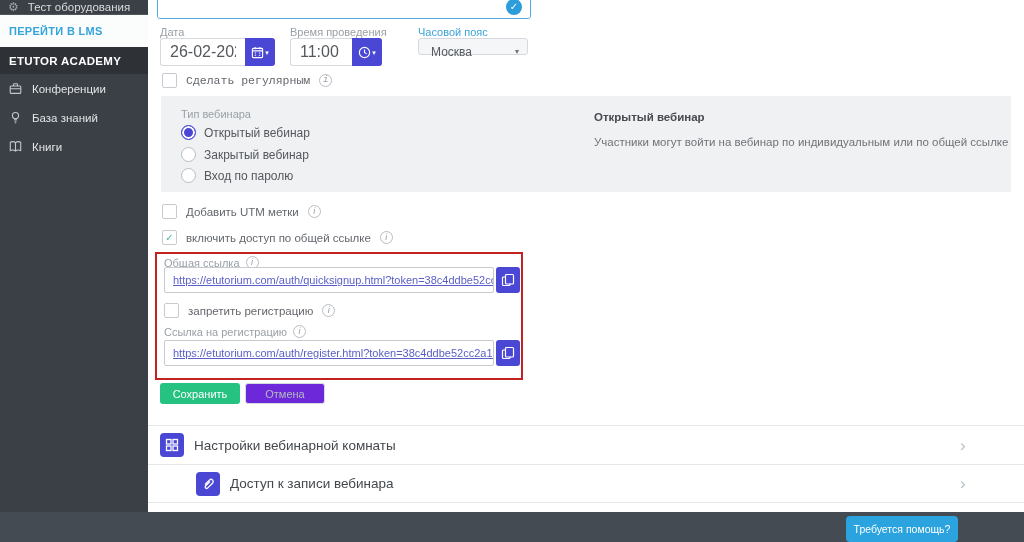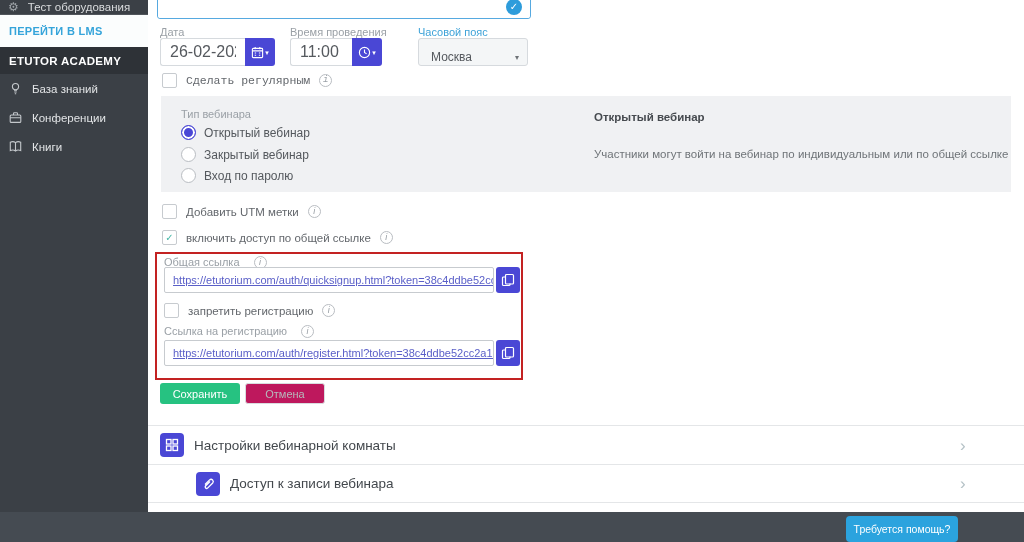--- a/index.html
+++ b/index.html
@@ -35,55 +35,55 @@
 
   .fld-label { position:absolute; font-size:11px; color:#9aa0a6; }
   .fld-label.blue { color:#3da2d8; }
   .igroup { position:absolute; top:38px; display:flex; }
   .igroup input { height:28px; border:1px solid #d6dade; border-right:none; border-radius:3px 0 0 3px;
                   padding:0 9px; font-size:16px; color:#55595e; font-family:inherit; outline:none; }
   .ibtn { height:28px; width:30px; background:#4a47d5; border:none; border-radius:0 3px 3px 0;
           display:flex; align-items:center; justify-content:center; gap:1px; cursor:pointer; }
   .ibtn svg { width:13px; height:13px; stroke:#fff; fill:none; stroke-width:1.2; }
   .ibtn .caret { color:#fff; font-size:7px; line-height:1; }
-  .tz-select { position:absolute; left:270px; top:38px; width:110px; height:28px; background:#f4f6f7;
+  .tz-select { position:absolute; left:270px; top:38px; width:110px; height:17px; background:#f4f6f7;
                border:1px solid #d6dade; border-radius:3px; display:flex; align-items:center;
                justify-content:space-between; padding:10px 8px 0 12px; font-size:12px; color:#55595e; cursor:pointer; }
   .tz-select .caret { font-size:8px; color:#6e7377; }
 
   .cb-row { position:absolute; display:flex; align-items:center; gap:9px; cursor:pointer; }
   .cb { width:15px; height:15px; border:1px solid #c7cbcf; border-radius:2px; background:#fff;
         display:flex; align-items:center; justify-content:center; font-size:10px; color:#45b8a7; }
   .cb-label { font-size:11.5px; color:#63676c; }
   .info { width:13px; height:13px; border:1px solid #b9bdc2; border-radius:50%; color:#9aa0a6;
           font-size:9px; font-style:italic; line-height:11px; text-align:center; display:inline-block; }
 
   .type-panel { position:absolute; left:13px; top:96px; width:850px; height:96px; background:#f0f1f3; }
   .tp-label { position:absolute; left:20px; top:12px; font-size:11px; color:#9aa0a6; }
   .radio-row { position:absolute; left:20px; display:flex; align-items:center; gap:8px; cursor:pointer; }
   .radio { width:15px; height:15px; border-radius:50%; border:1px solid #b9bdc2; background:#fff; }
   .radio.sel { background:#4a47d5; border:1px solid #4a47d5; box-shadow:inset 0 0 0 2px #fff; }
   .radio-label { font-size:12px; color:#54585d; }
   .tp-desc-title { position:absolute; left:433px; top:15px; font-size:11.5px; font-weight:bold; color:#464a4f; }
-  .tp-desc-text { position:absolute; left:433px; top:52px; font-size:11.5px; color:#6f7478; }
+  .tp-desc-text { position:absolute; left:433px; top:40px; font-size:11.5px; color:#6f7478; }
 
   .redbox { position:absolute; left:7px; top:252px; width:368px; height:128px; border:2px solid #c32222; }
-  .rb-label { position:absolute; left:7px; display:flex; align-items:flex-start; gap:14px;
+  .rb-label { position:absolute; left:7px; display:flex; align-items:center; gap:6px;
               font-size:11px; color:#9aa0a6; }
   .url-row { position:absolute; left:7px; display:flex; gap:2px; }
   .url-field { width:330px; height:26px; border:1px solid #c7cbcf; border-radius:2px; background:#fff;
                padding:0 8px; display:flex; align-items:center; overflow:hidden; }
   .url-field span { font-size:11px; color:#5a5fc8; text-decoration:underline; white-space:nowrap; }
   .copy-btn { width:24px; height:26px; background:#4a47d5; border:none; border-radius:3px;
               display:flex; align-items:center; justify-content:center; cursor:pointer; }
   .copy-btn svg { width:14px; height:14px; stroke:#fff; fill:none; stroke-width:1.2; }
 
   .save-btn { position:absolute; left:12px; top:383px; width:80px; height:21px; background:#26c281;
               border:none; border-radius:3px; color:#fff; font-size:11px; font-family:inherit; cursor:pointer; }
-  .cancel-btn { position:absolute; left:97px; top:383px; width:80px; height:21px; background:#be185d;
+  .cancel-btn { position:absolute; left:97px; top:383px; width:80px; height:21px; background:#6d28d9;
                 border:1px solid #d9dcdf; border-radius:3px; color:#b6babd; font-size:11px; font-family:inherit; cursor:pointer; }
 
   .sections { position:absolute; left:0; top:425px; width:876px; }
   .section-row { display:flex; align-items:center; height:39px; border-top:1px solid #e4e6e8;
                  padding-left:12px; cursor:pointer; position:relative; }
   .section-row:last-child { border-bottom:1px solid #e4e6e8;padding-left:48px; }
   .sec-icon { width:24px; height:24px; background:#4a47d5; border-radius:4px;
               display:flex; align-items:center; justify-content:center; margin-right:10px; }
   .sec-icon svg { width:14px; height:14px; stroke:#fff; fill:none; stroke-width:1.3; }
   .sec-label { font-size:13.5px; color:#43484d; }
@@ -100,31 +100,31 @@
       <span>Тест оборудования</span>
     </div>
     <div class="sb-lms">
       <span>ПЕРЕЙТИ В LMS</span>
     </div>
     <div class="sb-header">
       <span>ETUTOR ACADEMY</span>
     </div>
     <div class="sb-item">
       <svg viewBox="0 0 13 13">
+        <rect x="1.2" y="4" width="10.6" height="7.4" rx="1"></rect>
+          <path d="M4.5 4 V2.6 a0.8 0.8 0 0 1 0.8 -0.8 h2.4 a0.8 0.8 0 0 1 0.8 0.8 V4 M1.2 6.8 h10.6"></path>
+      </svg>
+      <span>Конференции</span>
+    </div>
+    <div class="sb-item">
+      <svg viewBox="0 0 13 13">
         <circle cx="6.5" cy="4.6" r="3.1"></circle>
           <path d="M5 8.2 h3 M5.3 10 h2.4 M5.8 11.7 h1.4"></path>
       </svg>
       <span>База знаний</span>
-    </div>
-    <div class="sb-item">
-      <svg viewBox="0 0 13 13">
-        <rect x="1.2" y="4" width="10.6" height="7.4" rx="1"></rect>
-          <path d="M4.5 4 V2.6 a0.8 0.8 0 0 1 0.8 -0.8 h2.4 a0.8 0.8 0 0 1 0.8 0.8 V4 M1.2 6.8 h10.6"></path>
-      </svg>
-      <span>Конференции</span>
     </div>
     <div class="sb-item">
       <svg viewBox="0 0 13 13">
         <path d="M6.5 2.6 C5.2 1.6 2.6 1.6 1.3 2.2 V10.6 C2.6 10 5.2 10 6.5 11 C7.8 10 10.4 10 11.7 10.6 V2.2 C10.4 1.6 7.8 1.6 6.5 2.6 Z M6.5 2.6 V11"></path>
       </svg>
       <span>Книги</span>
     </div>
   </nav>
 
   <main class="main">

